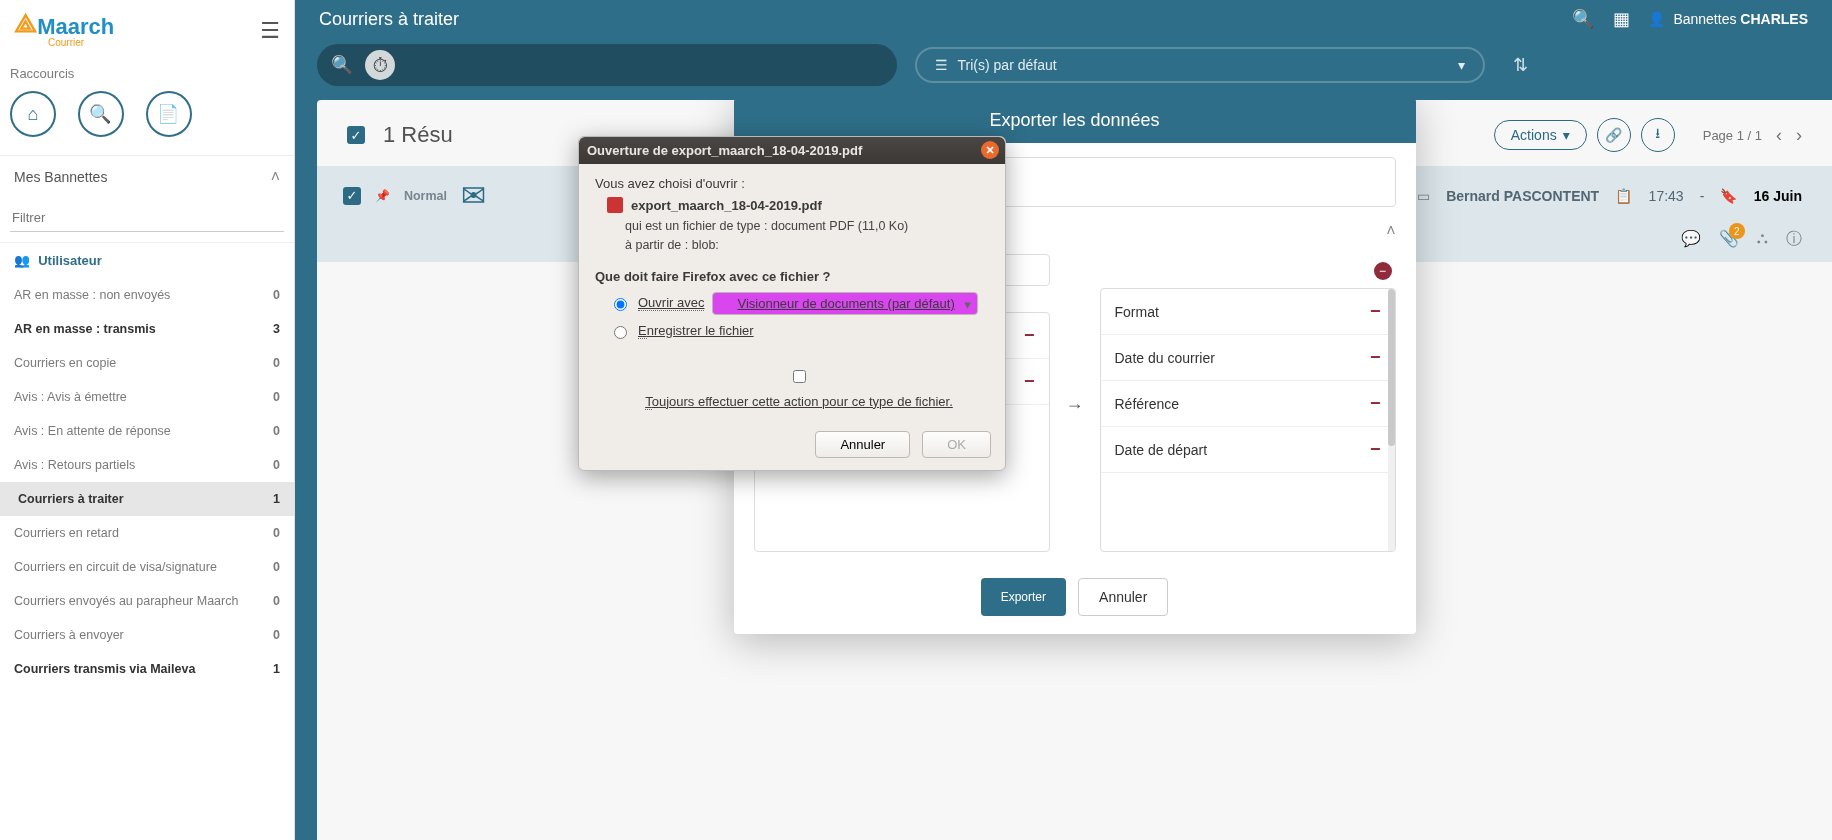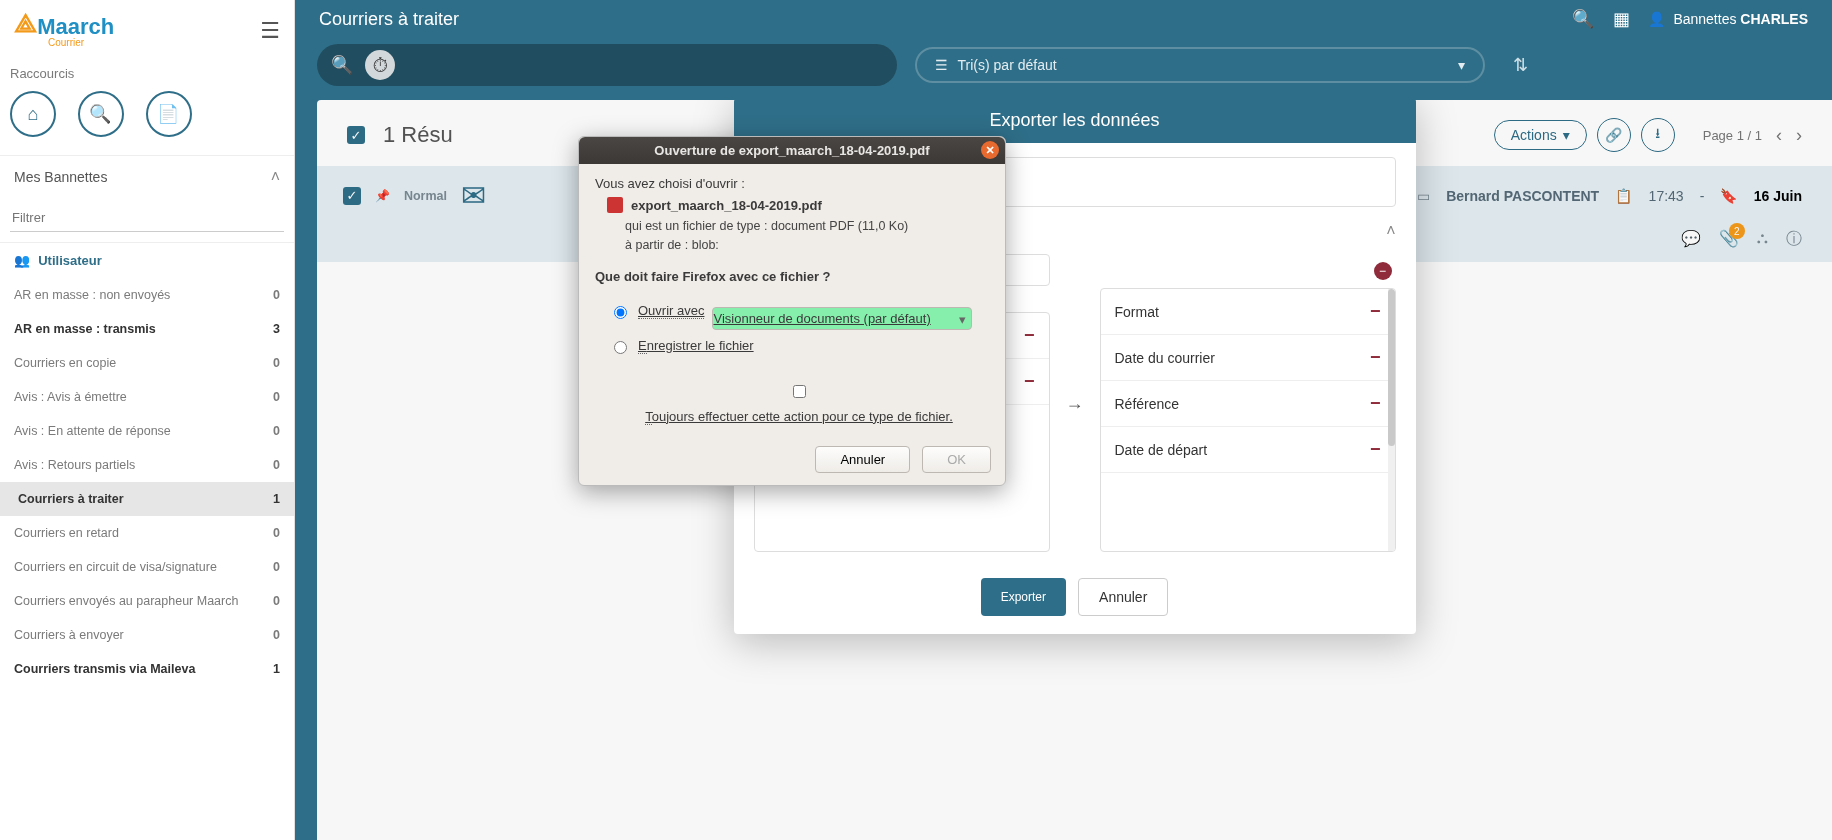--- a/index.html
+++ b/index.html
@@ -65,29 +65,29 @@
   .list-box { border:1px solid #ddd; border-radius:4px; flex:1; min-height:240px; overflow:hidden; position:relative; }
   .list-search { width:100%; border:none; border-bottom:1px solid #eee; padding:8px 10px; font-style:italic; font-size:12.5px; color:#999; outline:none; }
   .list-item { display:flex; justify-content:space-between; align-items:center; padding:12px 14px; border-bottom:1px solid #eee; font-size:14px; }
   .list-item .minus { color:#8f2b3a; font-size:18px; font-weight:bold; cursor:pointer; }
   .transfer-arrow { align-self:center; font-size:18px; color:#555; padding:0 2px; }
   .export-footer { display:flex; justify-content:center; gap:12px; padding:18px; }
   .btn-primary { background:#2f6e88; color:#fff; border:none; border-radius:4px; padding:10px 20px; font-size:12px; cursor:pointer; }
   .btn-secondary { background:#fff; color:#333; border:1px solid #ccc; border-radius:4px; padding:10px 20px; font-size:14px; cursor:pointer; }
   
   .os-dialog { position:fixed; left:578px; top:136px; width:428px; background:#f0ece7; border:1px solid #bbb; border-radius:6px; box-shadow:0 6px 24px rgba(0,0,0,0.35); font-size:13px; color:#3a3a3a; z-index:50; }
-  .os-titlebar { background:linear-gradient(#4a4643,#3c3835); color:#e8e6e4; padding:6px 8px; border-radius:6px 6px 0 0; display:flex; align-items:center; justify-content:center; position:relative; font-size:13px; font-weight:bold; }
+  .os-titlebar { background:linear-gradient(#4a4643,#3c3835); color:#e8e6e4; padding:6px 8px; border-radius:6px 6px 0 0; display:flex; align-items:center; justify-content:flex-start; position:relative; font-size:13px; font-weight:bold; }
   .os-close { position:absolute; right:6px; top:4px; width:18px; height:18px; border-radius:50%; background:#e86a2f; color:#fff; display:flex; align-items:center; justify-content:center; font-size:11px; cursor:pointer; }
   .os-body { padding:12px 16px 10px 16px; }
   .os-file-row { display:flex; align-items:center; gap:8px; margin:6px 0 4px 12px; }
   .pdf-icon { width:16px; height:16px; background:#c33; border-radius:2px; position:relative; }
   .os-indent { margin-left:30px; font-size:12.5px; color:#444; line-height:1.5; }
   .os-question { font-weight:bold; margin-top:14px; }
   .os-option-row { display:flex; align-items:center; gap:8px; margin:8px 0 4px 14px;text-decoration:underline; }
-  .os-select { border:1px solid #bdb8b2; border-radius:4px; padding:3px 22px 3px 0; background:#86efac; font-size:13px; position:relative; min-width:260px;margin-top:15px; }
+  .os-select { border:1px solid #bdb8b2; border-radius:4px; padding:3px 22px 3px 24px; background:#d946ef; font-size:13px; position:relative; min-width:260px; }
   .os-select:after { content:'▾'; position:absolute; right:6px; top:4px; color:#666; }
   .os-footer { display:flex; justify-content:flex-end; gap:12px; padding:8px 14px 12px 14px; }
   .os-btn { border:1px solid #bdb8b2; background:linear-gradient(#fdfdfc,#efece8); border-radius:4px; padding:5px 24px; font-size:13px; cursor:pointer; }
   .os-btn.disabled { color:#aaa; }
   .dotted-underline { border-bottom:1px dotted #666; }
   .chev { font-size:16px; color:#888; }
   .section-title { color:#9a9a9a; font-size:15px; padding:4px 0 2px 2px; }
   .remove-all-row { display:flex; justify-content:flex-end; padding-right:4px; }
   .scroll-track { position:absolute; right:0; top:0; bottom:0; width:7px; background:#f0f0f0; }
   .scroll-thumb { position:absolute; right:0; top:0; width:7px; height:60%; background:#c9c9c9; border-radius:4px; }

